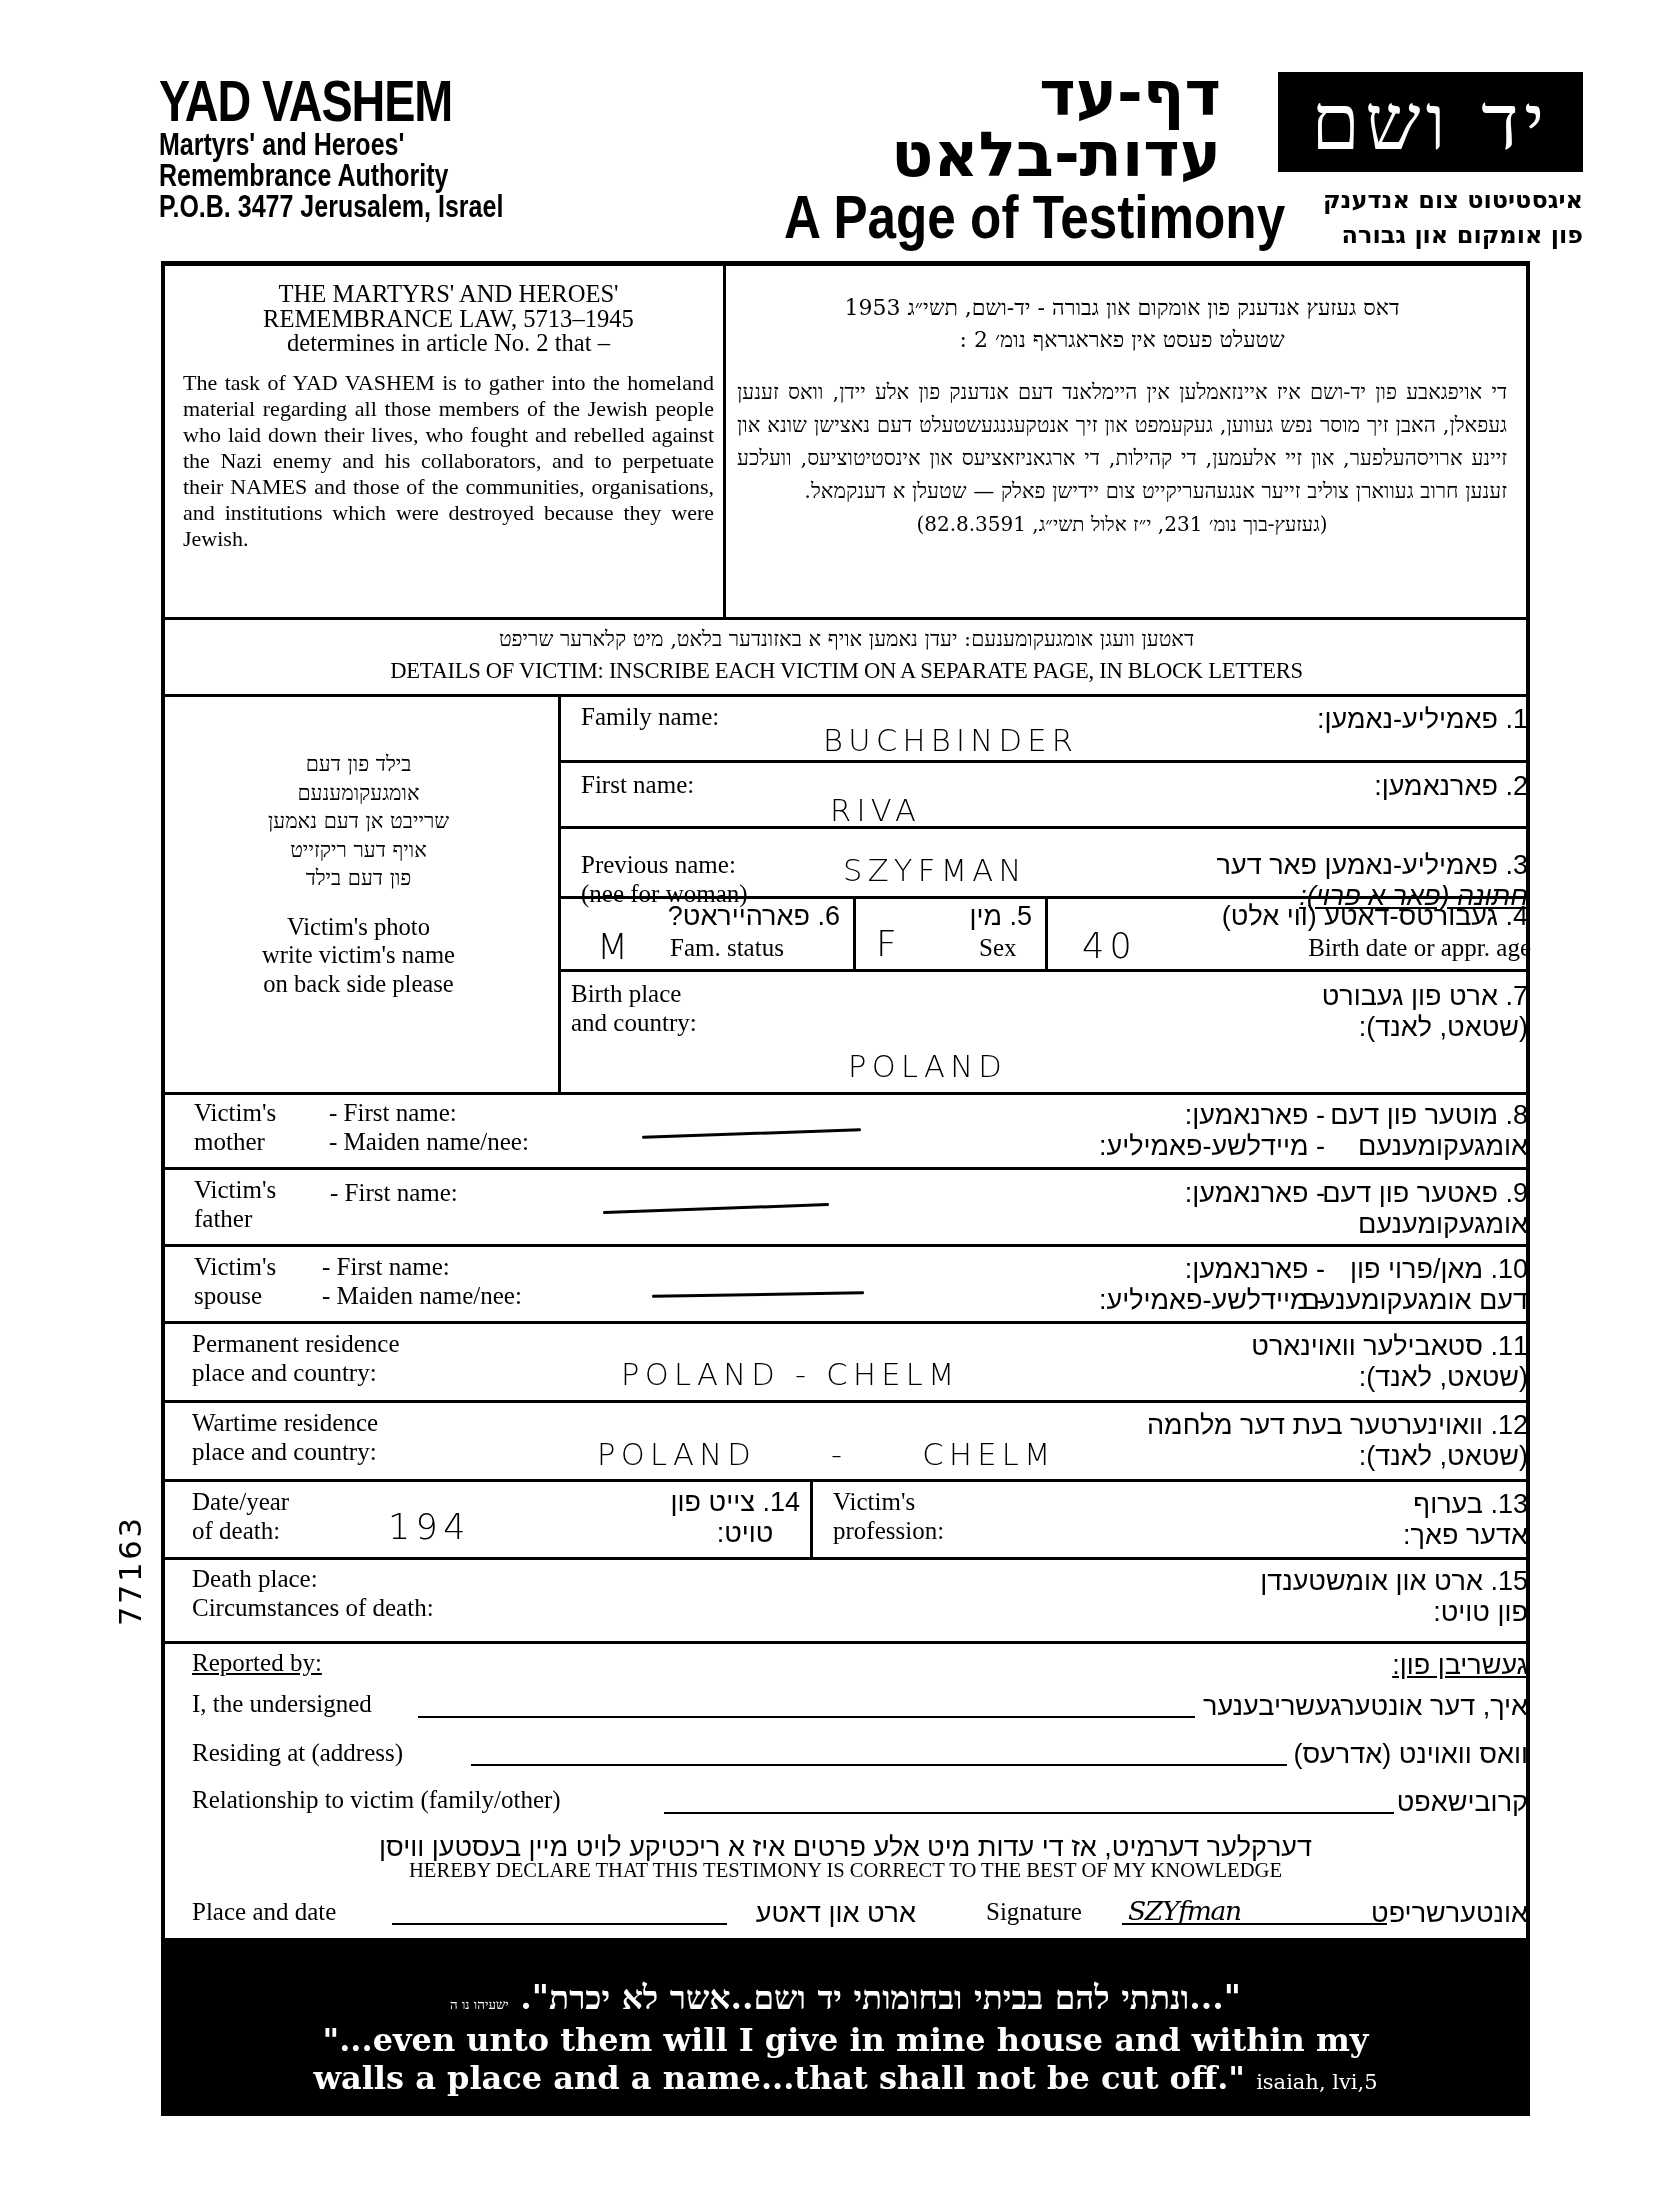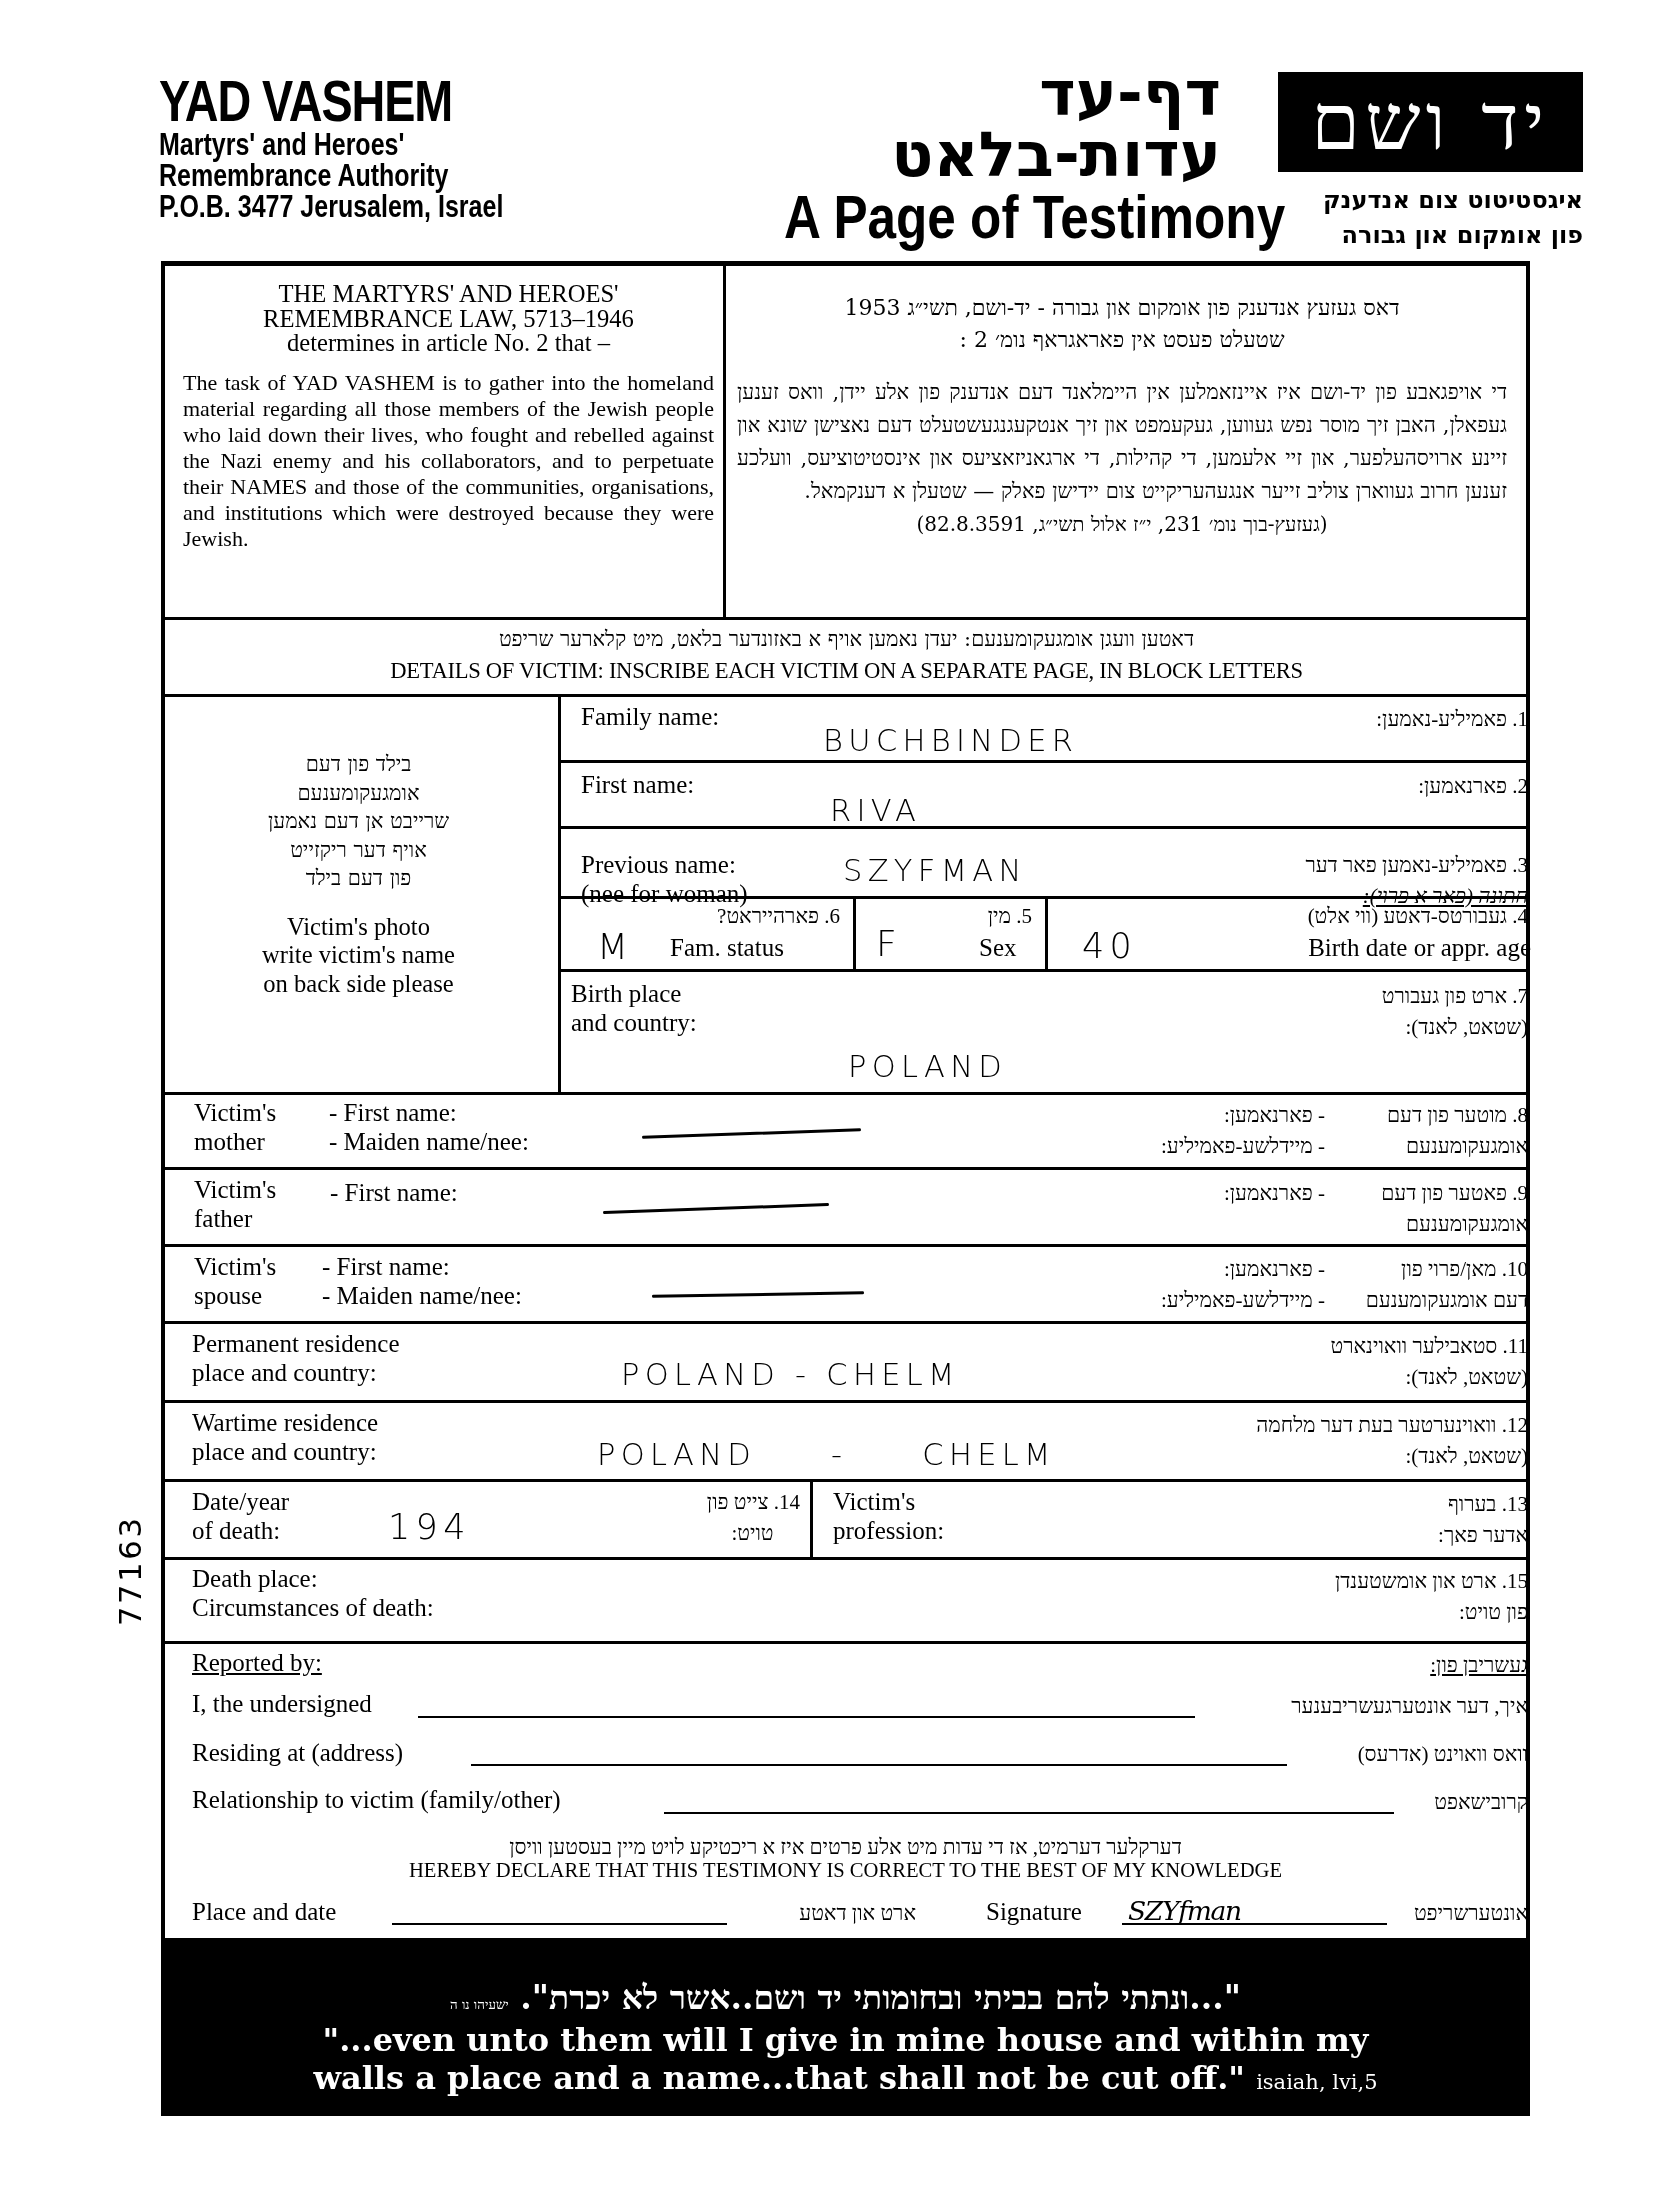--- a/index.html
+++ b/index.html
@@ -33,21 +33,21 @@
 
   .details-heb { position: absolute; left: 166px; top: 627px; width: 1361px; text-align: center; font-family: "DejaVu Serif", serif; font-size: 21px; direction: rtl; }
   .details-eng { position: absolute; left: 166px; top: 658px; width: 1361px; text-align: center; font-size: 22.6px; letter-spacing: -0.3px; }
 
   
   .photo-area { position: absolute; left: 166px; top: 750px; width: 385px; text-align: center; }
   .photo-heb { font-family: "DejaVu Serif", serif; font-size: 21px; line-height: 28.5px; direction: rtl; }
   .photo-eng { margin-top: 20px; font-size: 24.6px; line-height: 28.5px; }
 
   .lbl { position: absolute; font-size: 25px; line-height: 29px; white-space: nowrap; }
-  .hlbl { position: absolute; font-family: Liberation Serif, serif; font-size: 21px; line-height: 30.5px; direction: rtl; text-align: right; white-space: nowrap; }
+  .hlbl { position: absolute; font-family: Liberation Sans, sans-serif; font-size: 27px; line-height: 30.5px; direction: rtl; text-align: right; white-space: nowrap; }
   .val { position: absolute; font-family: "DejaVu Sans", sans-serif; font-weight: 300; font-size: 30.5px; letter-spacing: 5.3px; white-space: nowrap; }
   .pen-line { position: absolute; height: 2.7px; background: #000; border-radius: 1.3px; }
   .blank { position: absolute; height: 2px; background: #000; }
 
   .margin-num { position: absolute; left: 113px; top: 1546px; font-family: "DejaVu Sans", sans-serif; font-size: 30.5px; transform: rotate(-90deg); transform-origin: left top; white-space: nowrap; letter-spacing: 2.7px; }
 
   
   .footer { position: absolute; left: 161px; top: 1938px; width: 1369px; height: 178px; background: #000; color: #fff; text-align: center; }
   .foot-heb { margin-top: 40px; font-family: "DejaVu Serif", serif; font-weight: 700; font-size: 33px; direction: rtl; }
   .foot-heb small { font-size: 13.3px; font-weight: 400; }
@@ -97,21 +97,21 @@
 <div class="hline" style="left:161px; top:1244px; width:1369px;"></div>
 <div class="hline" style="left:161px; top:1321px; width:1369px;"></div>
 <div class="hline" style="left:161px; top:1400px; width:1369px;"></div>
 <div class="hline" style="left:161px; top:1479px; width:1369px;"></div>
 <div class="vline" style="left:810px; top:1479px; height:78px;"></div>
 <div class="hline" style="left:161px; top:1557px; width:1369px;"></div>
 <div class="hline" style="left:161px; top:1641px; width:1369px;"></div>
 
 <div class="law-left">
   <div class="law-head">THE MARTYRS' AND HEROES'</div>
-  <div class="law-head">REMEMBRANCE LAW, 5713–1946</div>
+  <div class="law-head">REMEMBRANCE LAW, 5713–1945</div>
   <div class="law-head">determines in article No. 2 that –</div>
   <div class="law-body">The task of YAD VASHEM is to gather into the homeland material regarding all those members of the Jewish people who laid down their lives, who fought and rebelled against the Nazi enemy and his collaborators, and to perpetuate their NAMES and those of the communities, organisations, and institutions which were destroyed because they were Jewish.</div>
 </div>
 <div class="law-right">
   <div class="law-right-head">דאס געזעץ אנדענק פון אומקום און גבורה - יד-ושם, תשי״ג 1953</div>
   <div class="law-right-head">שטעלט פעסט אין פאראגראף נומ׳ 2 :</div>
   <div class="law-right-body">די אויפגאבע פון יד-ושם איז איינזאמלען אין היימלאנד דעם אנדענק פון אלע יידן, וואס זענען געפאלן, האבן זיך מוסר נפש געווען, געקעמפט און זיך אנטקעגנגעשטעלט דעם נאצישן שונא און זיינע ארויסהעלפער, און זיי אלעמען, די קהילות, די ארגאניזאציעס און אינסטיטוציעס, וועלכע זענען חרוב געווארן צוליב זייער אנגעהעריקייט צום יידישן פאלק — שטעלן א דענקמאל.</div>
   <div class="law-right-head" style="font-size:20px; text-align:center;">(געזעץ-בוך נומ׳ 231, י״ז אלול תשי״ג, 82.8.3591)</div>
 </div>
 

